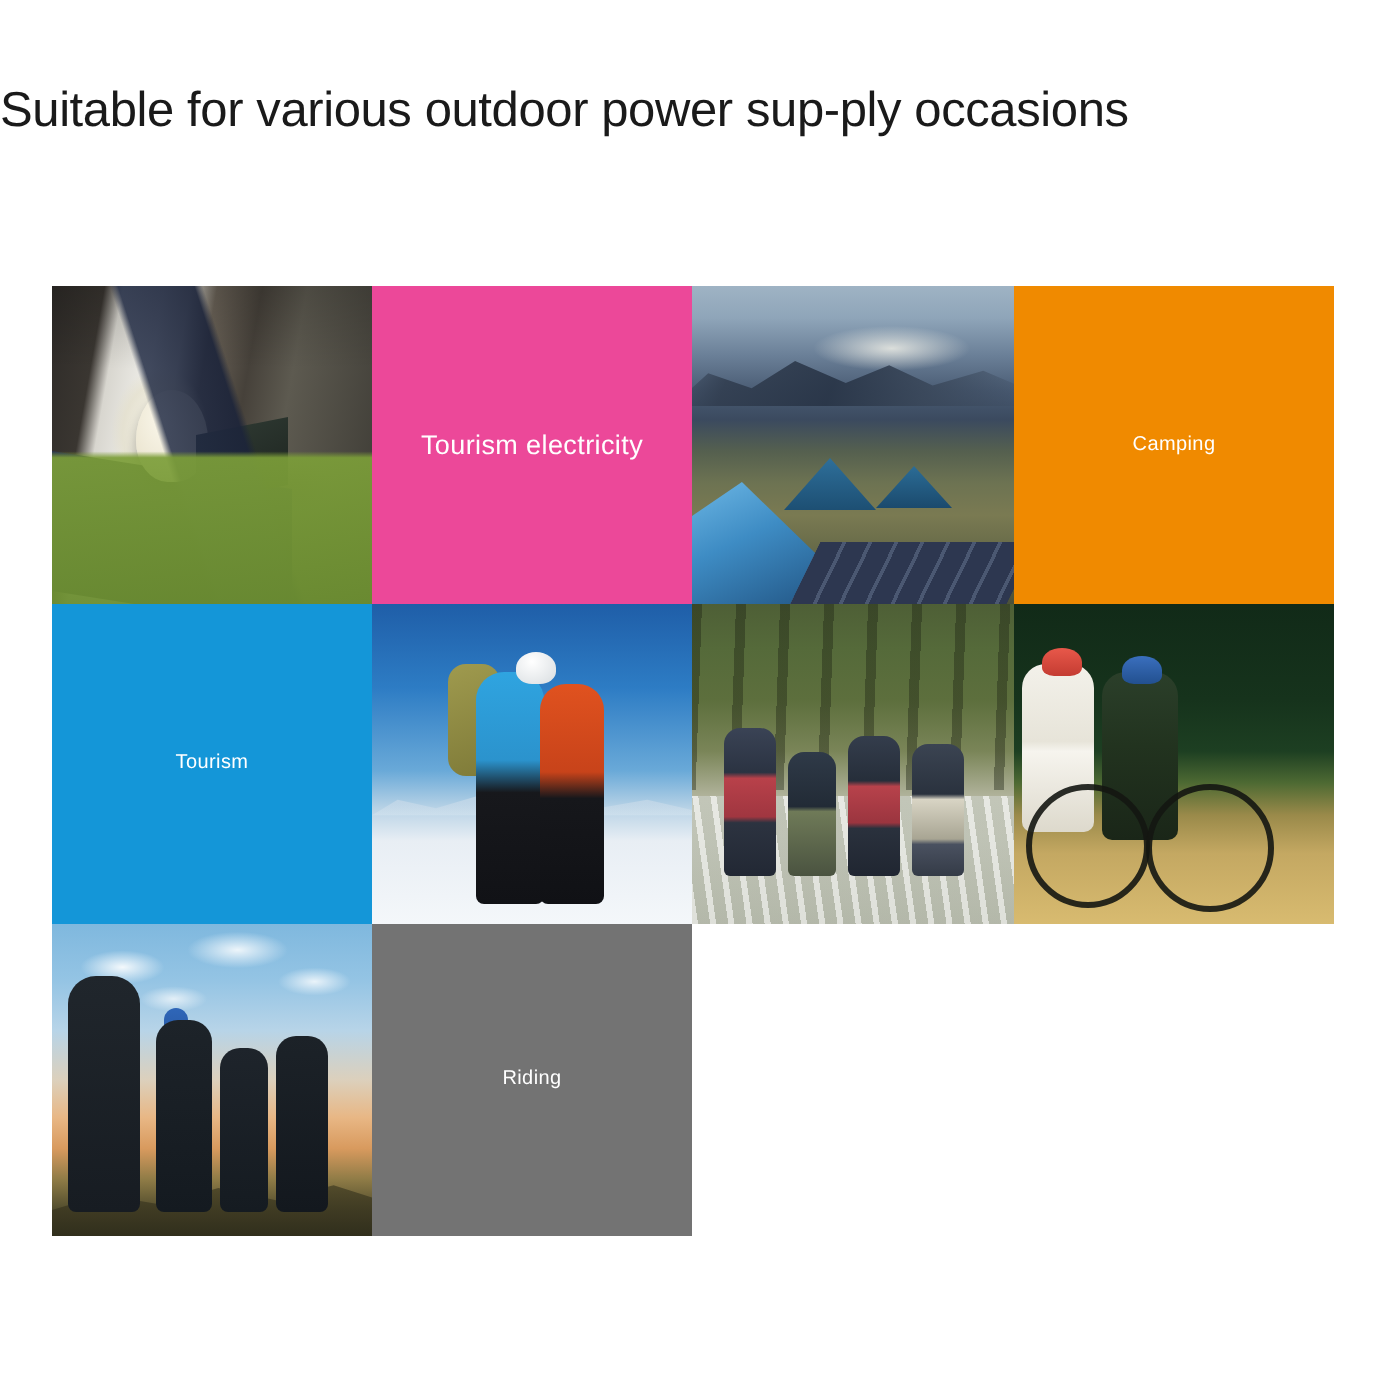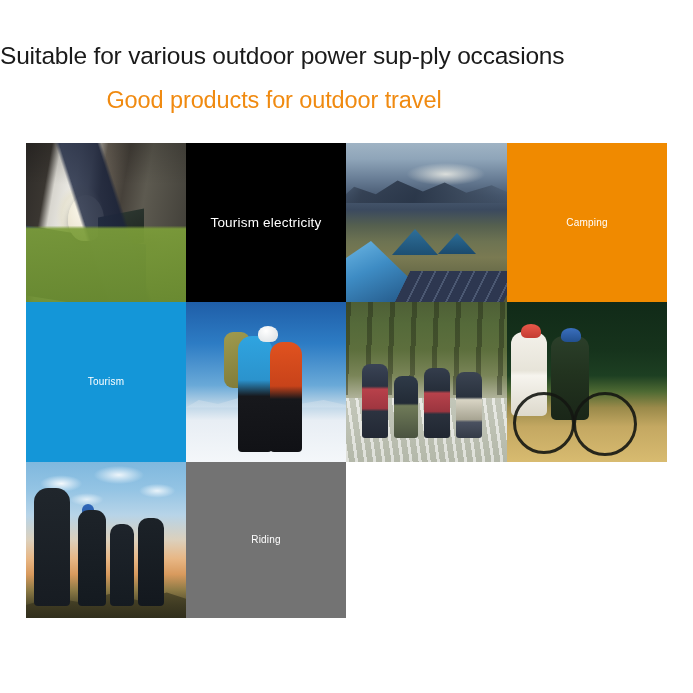--- a/index.html
+++ b/index.html
@@ -303,32 +303,31 @@
     position:absolute; left:0; right:0; bottom:0; height:22%;
     background: linear-gradient(180deg, rgba(86,78,44,0.85) 0%, rgba(48,46,28,0.95) 100%);
     clip-path: polygon(0% 62%, 16% 40%, 34% 54%, 52% 30%, 70% 48%, 88% 26%, 100% 44%, 100% 100%, 0% 100%);
   }
 </style>
 </head>
 <body>
 
 <div class="heading-block">
   <p class="headline-main">Suitable for various outdoor power sup-ply occasions</p>
-  <p class="headline-sub">Good products for outdoor travel</p>
 </div>
 
 <div class="grid">
 
   <div class="cell photo photo-rv">
     <div class="ph-mat"></div>
     <div class="ph-dog"></div>
     <div class="ph-laptop"></div>
   </div>
 
-  <div class="cell" style="background:#000000">
+  <div class="cell" style="background:#ec4899">
     <div class="cell-label wide">Tourism electricity</div>
   </div>
 
   <div class="cell photo photo-camp">
     <div class="ph-tent-a"></div>
     <div class="ph-tent-b"></div>
     <div class="ph-tent-big"></div>
     <div class="ph-solar"></div>
   </div>
 

